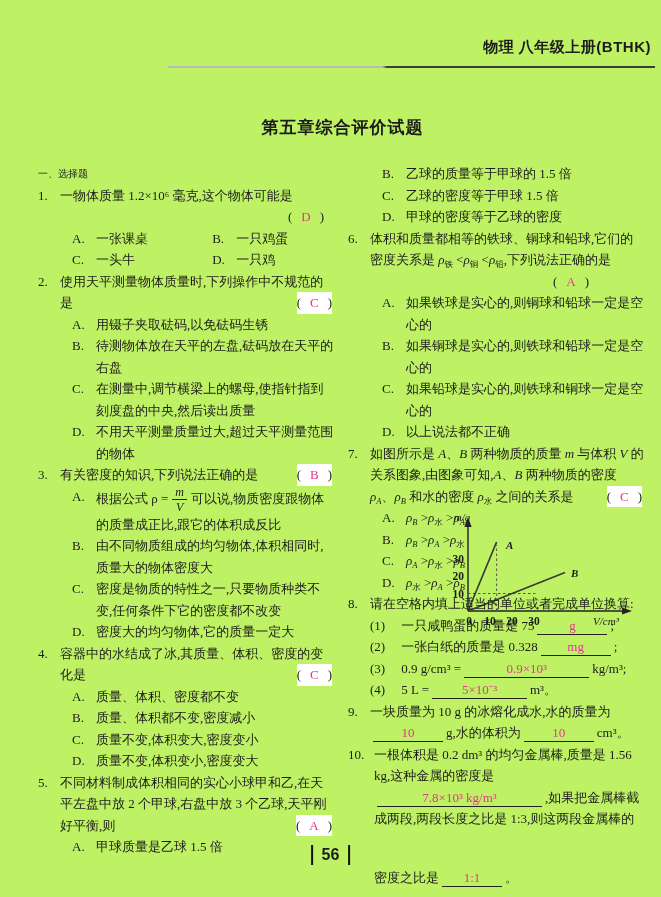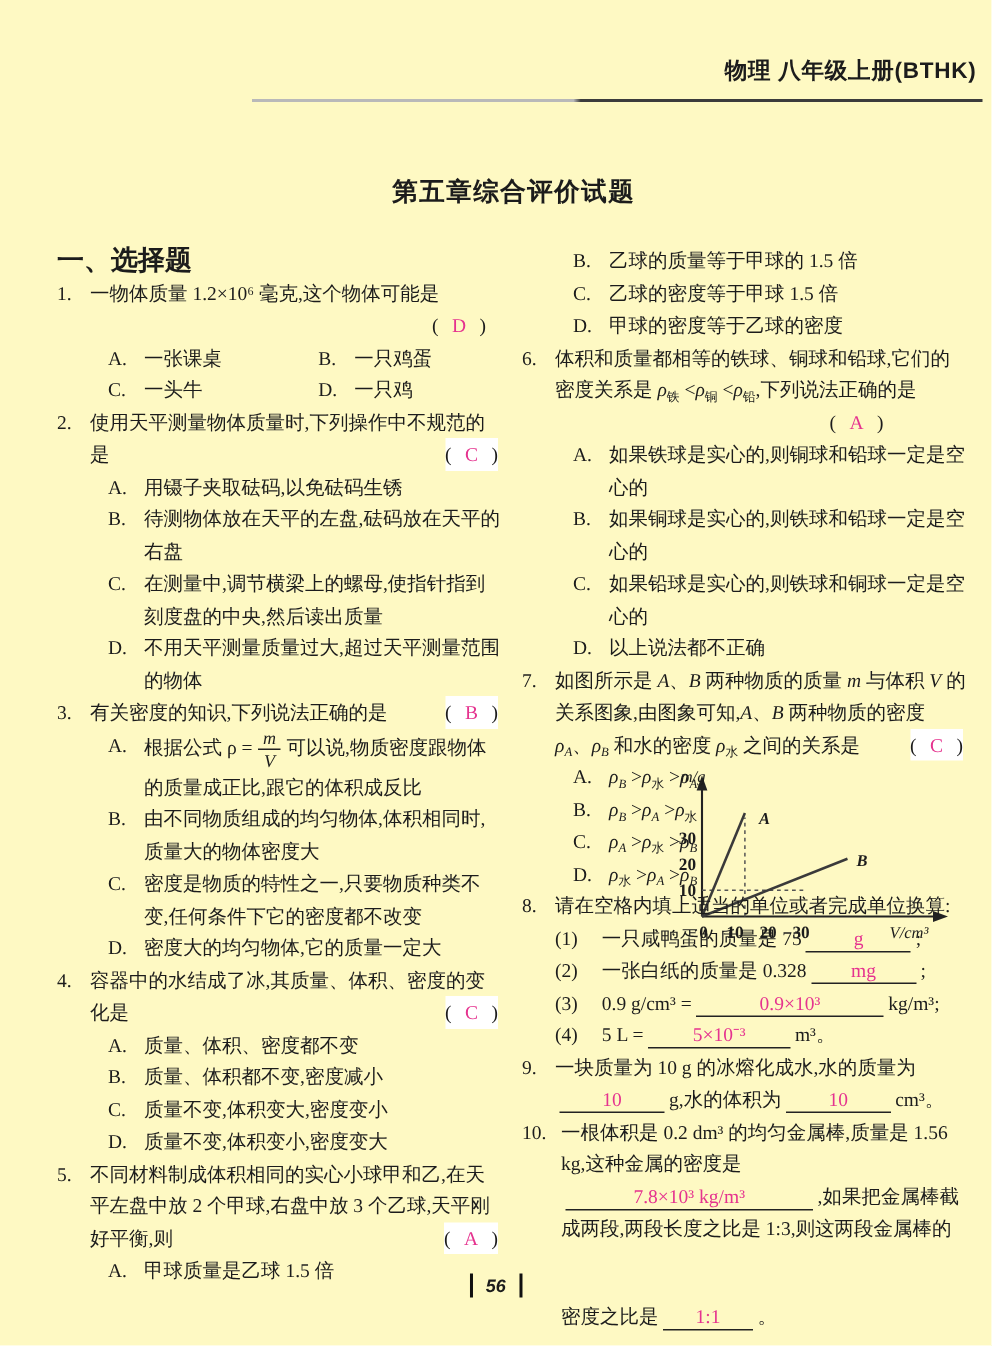--- a/index.html
+++ b/index.html
@@ -1,26 +1,26 @@
 <!DOCTYPE html>
 <html><head>
 <meta charset="utf-8">
 <style>
   html,body{margin:0;padding:0;background:#fff;}
-  .page{position:relative;width:661px;height:897px;background:#fef9c3;overflow:hidden;
+  .page{position:relative;width:661px;height:897px;background:#bef264;overflow:hidden;
         font-family:"Liberation Serif",serif;color:#1c1c1c;font-size:13px;}
   .hdr{position:absolute;top:38px;right:10px;font-family:"Liberation Sans",sans-serif;
        font-weight:bold;font-size:15px;letter-spacing:.5px;}
   .rule{position:absolute;top:66px;left:168px;right:6px;height:2px;
         background:linear-gradient(to right,#b9b9b9 0%,#b9b9b9 44%,#3c3c3c 45%,#3c3c3c 100%);}
   .ttl{position:absolute;top:116px;left:0;width:100%;text-align:center;
        font-family:"Liberation Sans",sans-serif;font-weight:bold;font-size:17px;letter-spacing:1px;padding-left:12px;}
   .content{position:absolute;top:163px;left:38px;right:17px;display:flex;gap:14px;}
   .col{width:296px;line-height:21.5px;}
-  .sec{font-family:"Liberation Sans",sans-serif;font-weight:bold;font-size:18px;}
+  .sec{font-family:"Liberation Sans",sans-serif;font-weight:normal;font-size:10px;}
   .q{display:flex;}
   .qnum{flex:none;width:22px;}
   .qnum.w10{width:26px;}
   .qbody{flex:1;min-width:0;}
   .stem{position:relative;}
   .ansmark{white-space:nowrap;}
   .ansmark .ltr{color:#e5338f;padding:0 9px;}
   .ansmark.abs{position:absolute;right:2px;bottom:0;background:#fff;}
   .ansline{text-align:right;padding-right:10px;}
   .ansline.deep{padding-right:55px;}
@@ -46,22 +46,22 @@
   .q7opts{width:138px;}
   .graph{position:absolute;right:-2px;top:66px;width:208px;height:126px;overflow:visible;}
   .graph text{font-family:"Liberation Serif",serif;fill:#1c1c1c;}
   .gtick{font-size:11.5px;font-weight:bold;}
   .glab{font-size:11px;font-style:italic;}
   .gline{stroke:#3a3a3a;stroke-width:1.7;fill:none;}
   .gaxis{stroke:#222;stroke-width:1.4;fill:none;}
   .gdot{stroke:#555;stroke-width:1;stroke-dasharray:2.5 2.5;fill:none;}
   .garrow{fill:#222;}
   .ftr{position:absolute;bottom:32px;left:50%;transform:translateX(-50%);
-       font-family:"Liberation Sans",sans-serif;font-weight:bold;font-size:12px;
-       border-left:2.5px solid #111;border-right:2.5px solid #111;padding:1px 9px;font-style:italic;}
+       font-family:"Liberation Sans",sans-serif;font-weight:bold;font-size:16px;
+       border-left:2.5px solid #111;border-right:2.5px solid #111;padding:1px 9px;}
 </style>
 </head>
 <body>
 
 <div class="page">
   <div class="hdr">物理 八年级上册(BTHK)</div>
   <div class="rule"></div>
   <div class="ttl">第五章综合评价试题</div>
 
   <div class="content">

